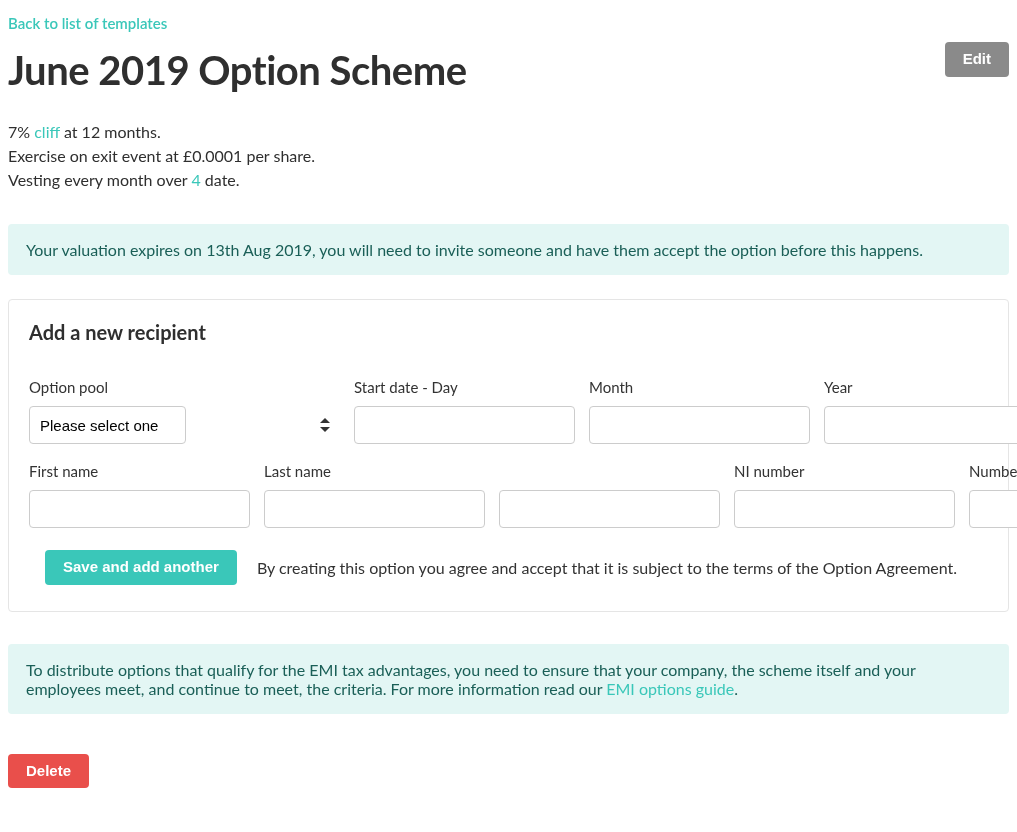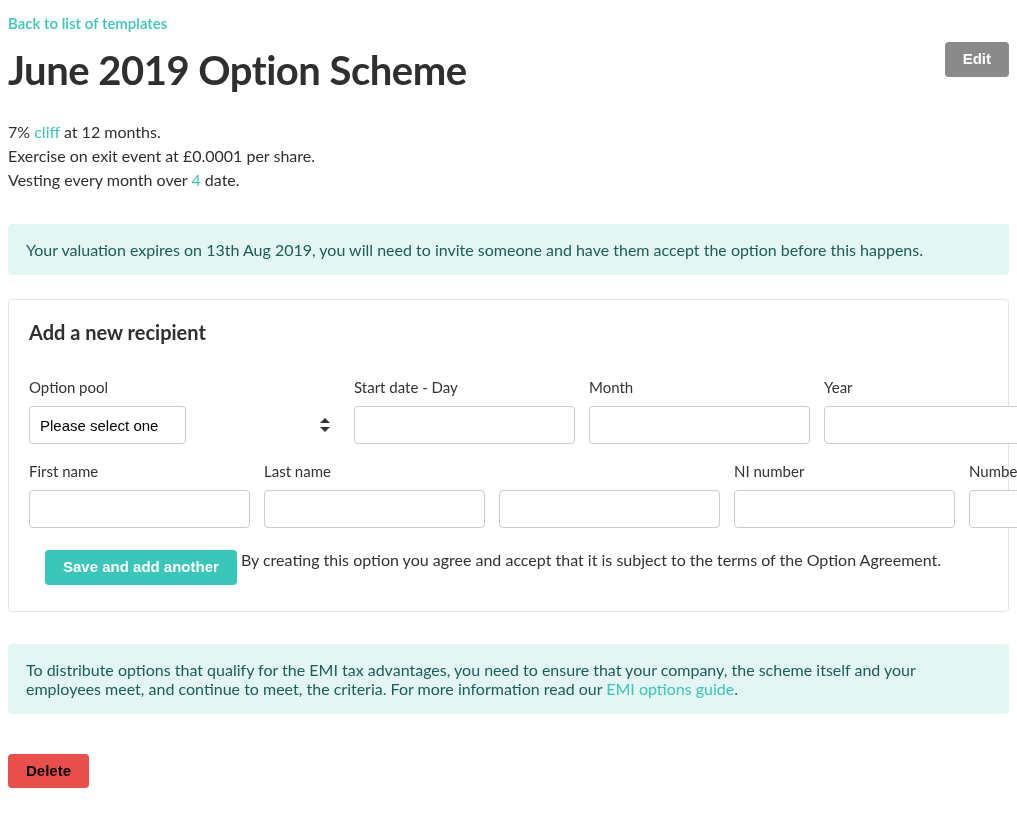--- a/index.html
+++ b/index.html
@@ -38,21 +38,21 @@
       border: none;
       border-radius: 4px;
       padding: 9px 18px;
       font-size: 15px;
       font-weight: 600;
       cursor: pointer;
       line-height: 1.1;
     }
     .btn-gray { background: #8a8a8a; color: #fff; }
     .btn-teal { background: #3ac7b9; color: #fff; }
-    .btn-red  { background: #e94f4b; color: #000000; }
+    .btn-red  { background: #e94f4b; color: #ffffff; }
 
     .summary {
       font-size: 16px;
       line-height: 1.5;
       color: #2f2f2f;
       margin-bottom: 18px;
     }
 
     .alert {
       background: #e3f6f4;
@@ -140,22 +140,22 @@
     .col-pool   { flex: 0 0 311px; }
     .col-day    { flex: 0 0 151px; }
     .col-month  { flex: 0 0 151px; }
     .col-year   { flex: 0 0 151px; }
 
     
     .col-sm     { flex: 0 0 151px; }
 
     .submit-row {
       display: flex;
-      align-items: flex-start;
-      gap: 4px;
+      align-items: center;
+      gap: 20px;
       margin-top: 22px;
       margin-bottom: 6px;
       flex-wrap: wrap;
       padding-left: 16px;
     }
     .agree-text {
       font-size: 16px;
       color: #333;
     }
 

